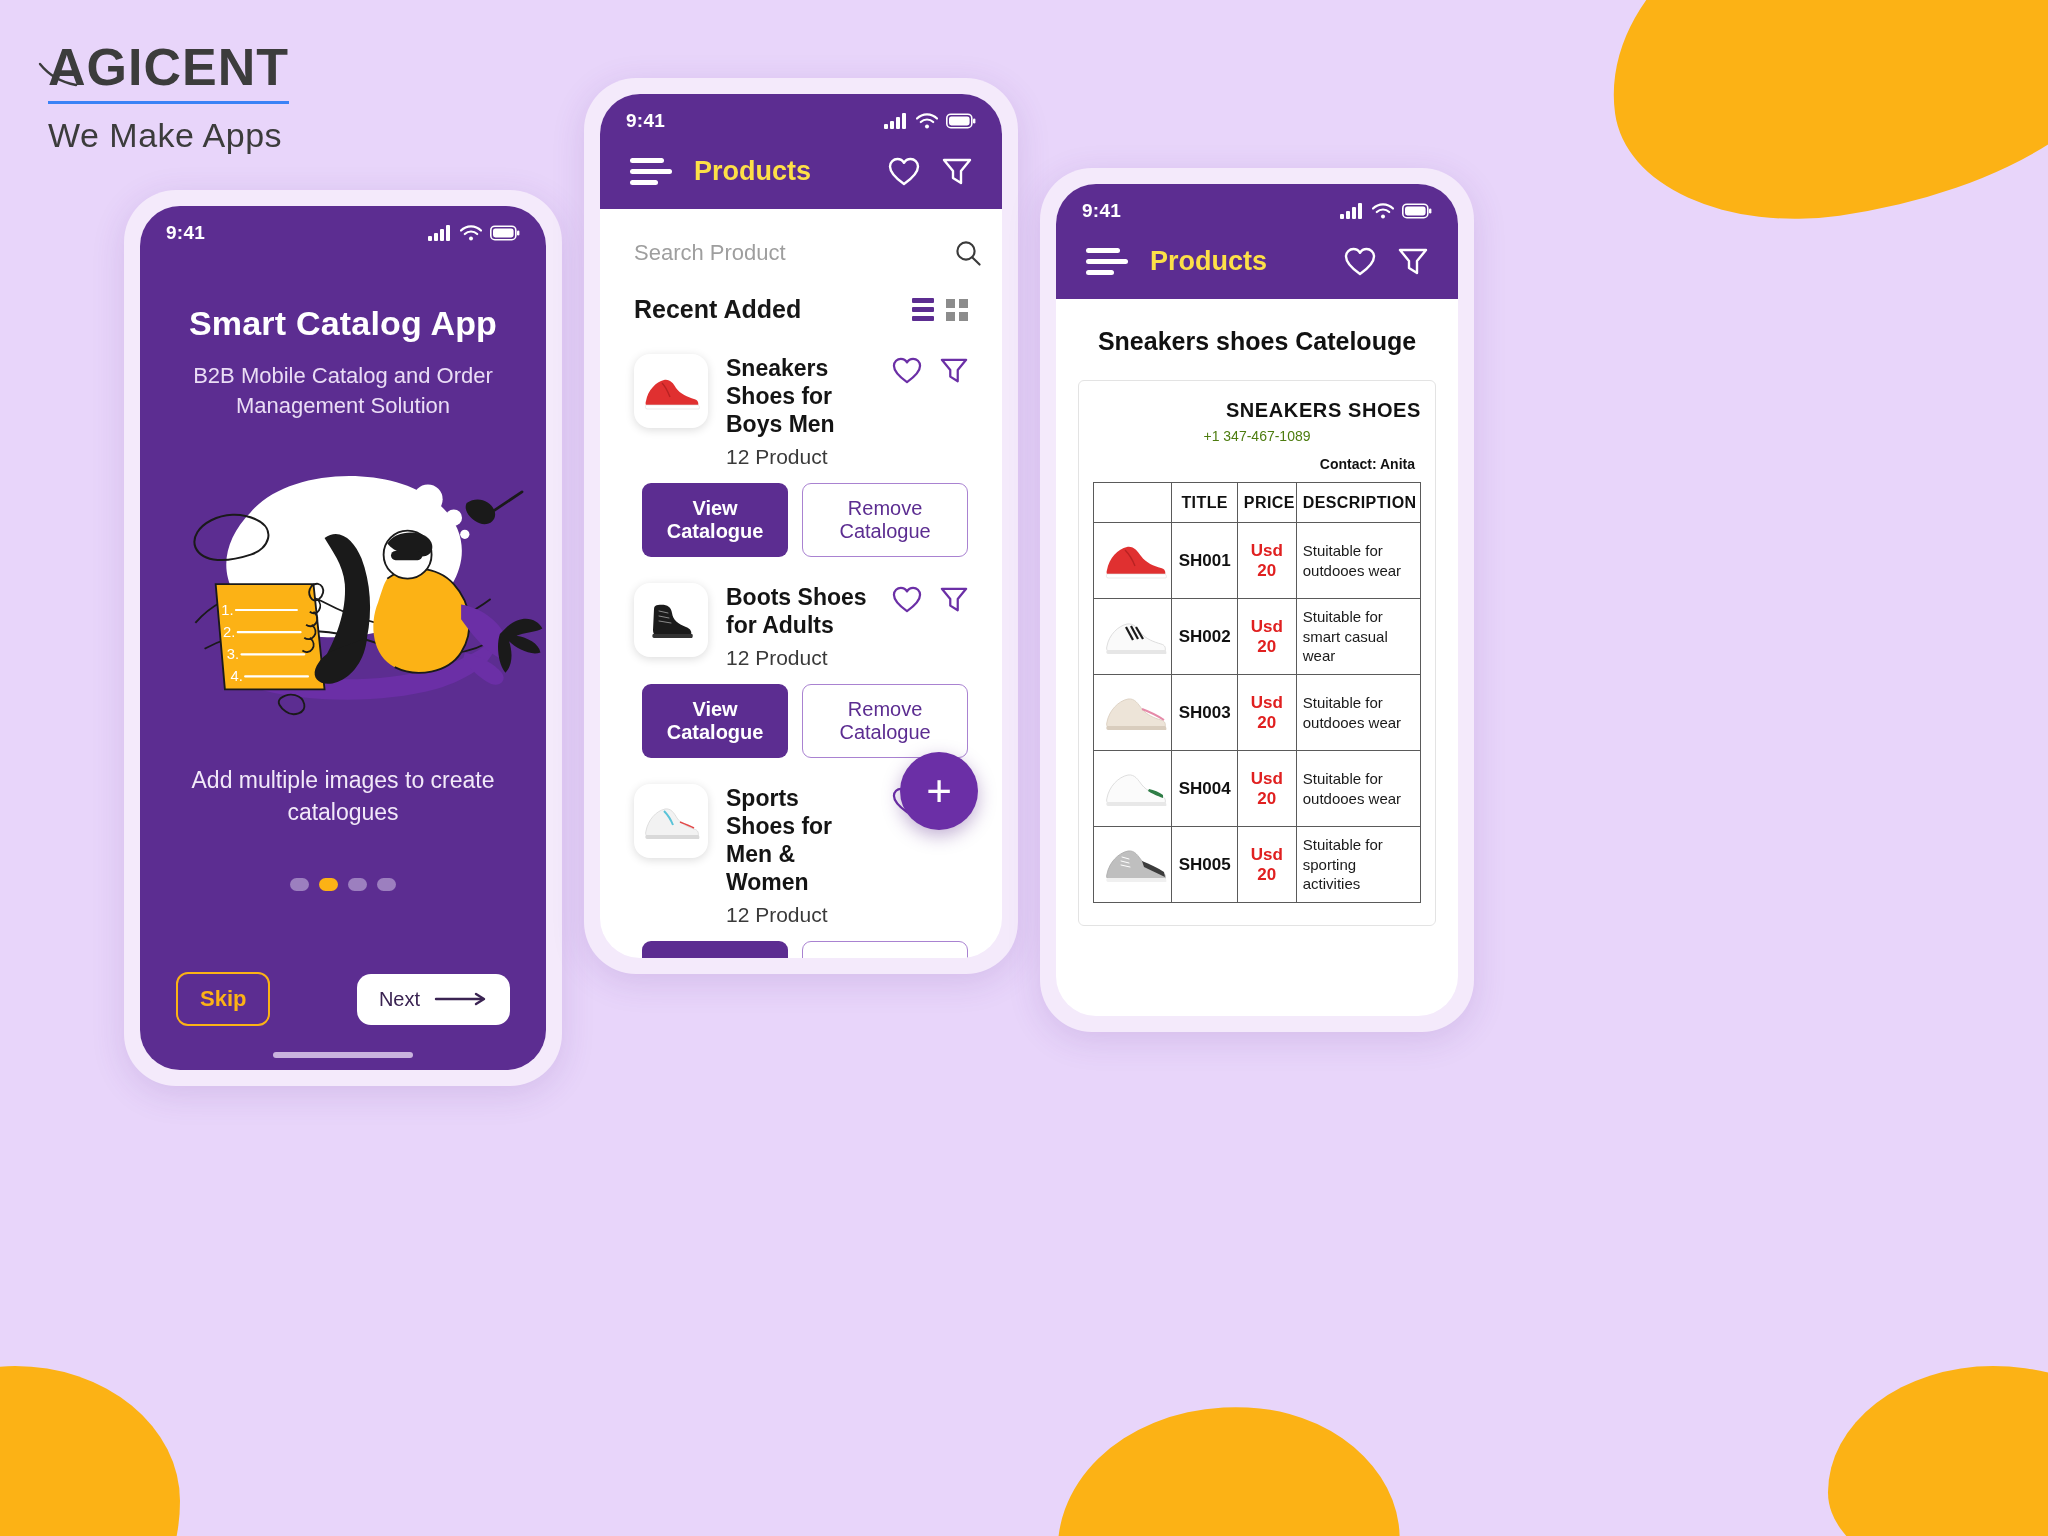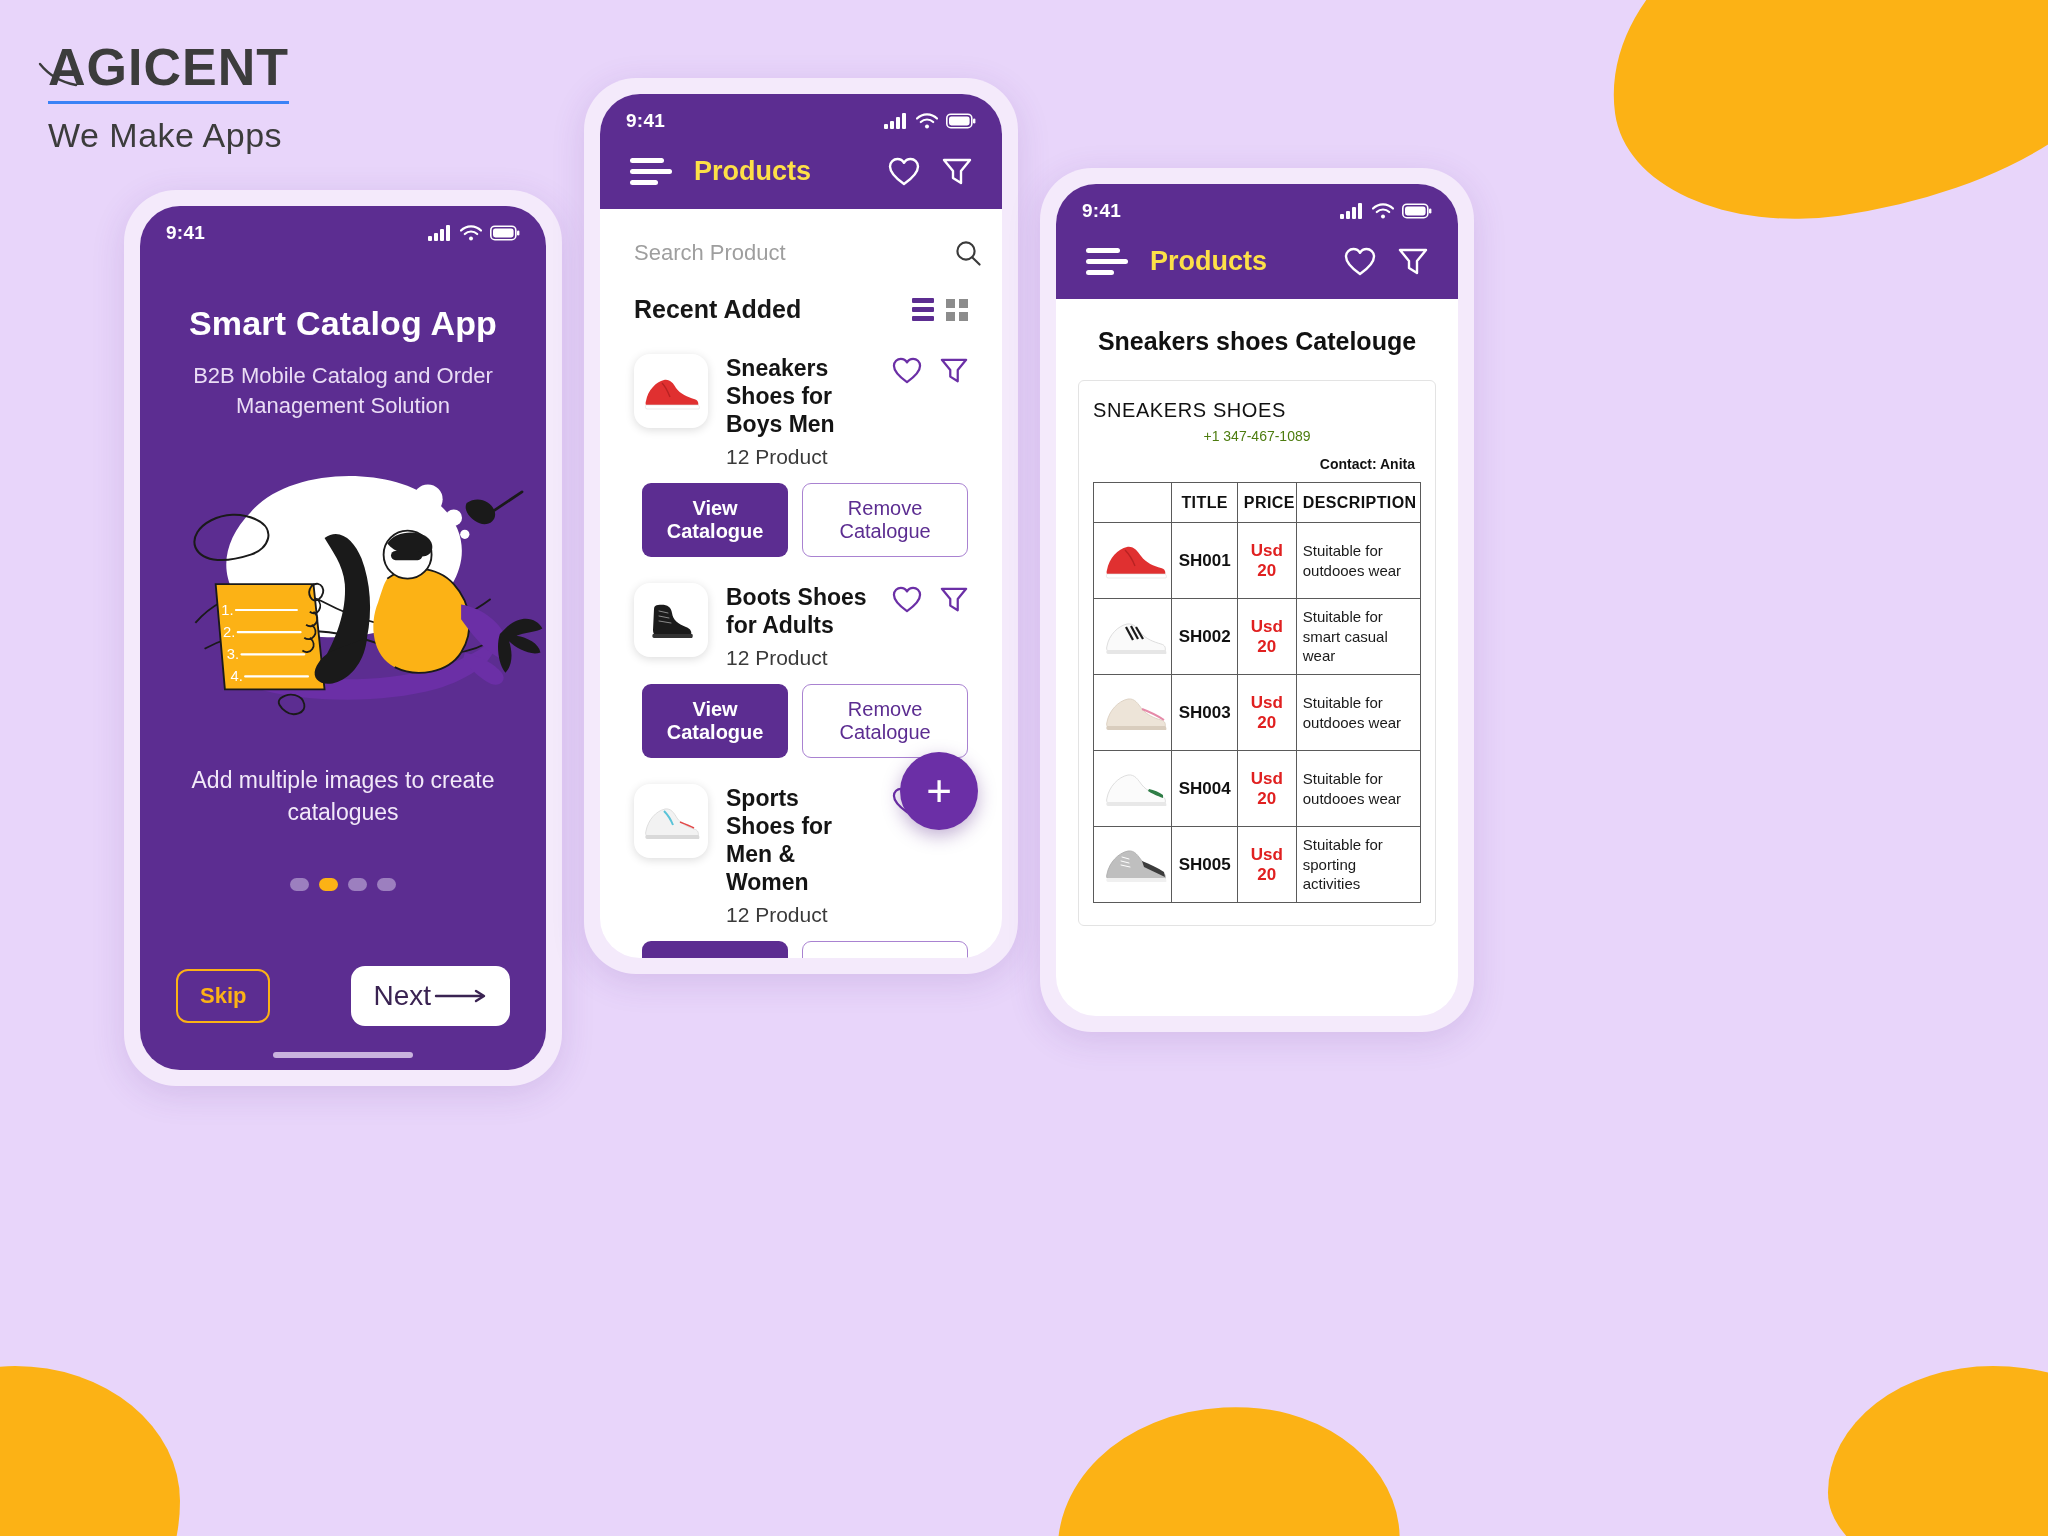--- a/index.html
+++ b/index.html
@@ -77,22 +77,22 @@
                 margin: 28px 44px 0 44px; }
   .p1-dots { display: flex; justify-content: center; gap: 10px; margin-top: 50px; }
   .dot { width: 19px; height: 13px; border-radius: 7px; background: #9C7FBF; }
   .dot.active { background: #FCB215; }
   .p1-actions { margin-top: auto; display: flex; align-items: center;
                 justify-content: space-between; padding: 0 36px 26px 36px; }
   .btn-skip { border: 2px solid #FCB215; color: #FCB215; background: transparent;
               border-radius: 12px; font-size: 22px; font-weight: bold;
               padding: 12px 22px; font-family: inherit; cursor: pointer; }
   .btn-next { background: #fff; color: #3A2352; border: none; border-radius: 14px;
-              font-size: 28px; padding: 14px 22px; display: flex; align-items: center;
-              gap: 3px; font-family: inherit; cursor: pointer; }
+              font-size: 20px; padding: 14px 22px; display: flex; align-items: center;
+              gap: 14px; font-family: inherit; cursor: pointer; }
   .home-ind { width: 140px; height: 6px; border-radius: 3px; background: #C9B3DE;
               margin: 0 auto 12px auto; }
 
   
   .p2-screen { background: #fff; display: flex; flex-direction: column; }
   .p2-header { background: #5C2D91; padding-bottom: 22px; }
   .p2-navrow { display: flex; align-items: center; padding: 22px 30px 0 30px; gap: 22px; }
   .p2-navtitle { color: #fde047; font-size: 27px; font-weight: bold; flex: 1; }
   .hamburger { display: flex; flex-direction: column; gap: 6px; cursor: pointer; }
   .hamburger i { display: block; height: 5px; border-radius: 3px; background: #fff; }
@@ -132,21 +132,21 @@
          font-size: 44px; line-height: 1; cursor: pointer;
          box-shadow: 0 6px 18px rgba(80,30,130,.35); }
 
   
   .p3-screen { background: #fff; display: flex; flex-direction: column; }
   .p3-header { background: #5C2D91; padding-bottom: 22px; }
   .p3-title { text-align: center; font-size: 25px; font-weight: bold; color: #111;
               margin-top: 28px; }
   .p3-card { margin: 24px 22px 0 22px; border: 1px solid #E3E3E3; border-radius: 6px;
              padding: 18px 14px 22px 14px; }
-  .card-brand { text-align: left; font-size: 20px; font-weight: normal;
+  .card-brand { text-align: right; font-size: 20px; font-weight: bold;
                 color: #111; letter-spacing: .6px; }
   .card-phone { text-align: center; font-size: 14px; color: #4d7c0f; margin-top: 6px; }
   .card-contact { text-align: right; font-size: 14px; font-weight: bold; color: #111;
                   margin: 12px 6px 0 0; }
   table.cat { width: 100%; border-collapse: collapse; margin-top: 10px; table-layout: fixed; }
   table.cat th, table.cat td { border: 1px solid #5A5A5A; padding: 8px 6px;
                                vertical-align: middle; }
   table.cat th { font-size: 16px; font-weight: bold; color: #111; text-align: center;
                  height: 40px; letter-spacing: .4px; }
   .col-img { width: 24%; }

